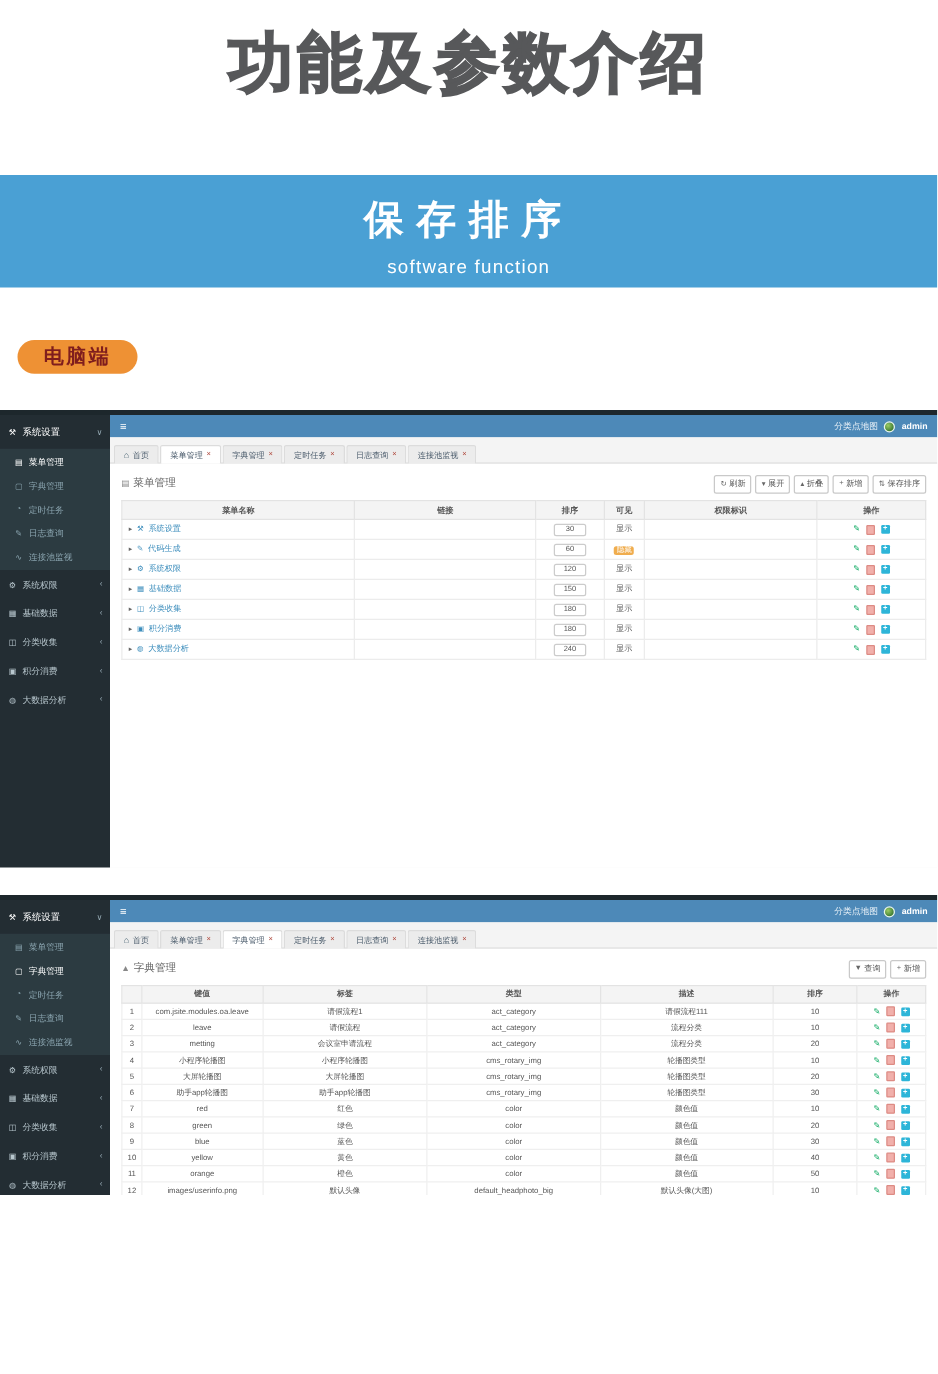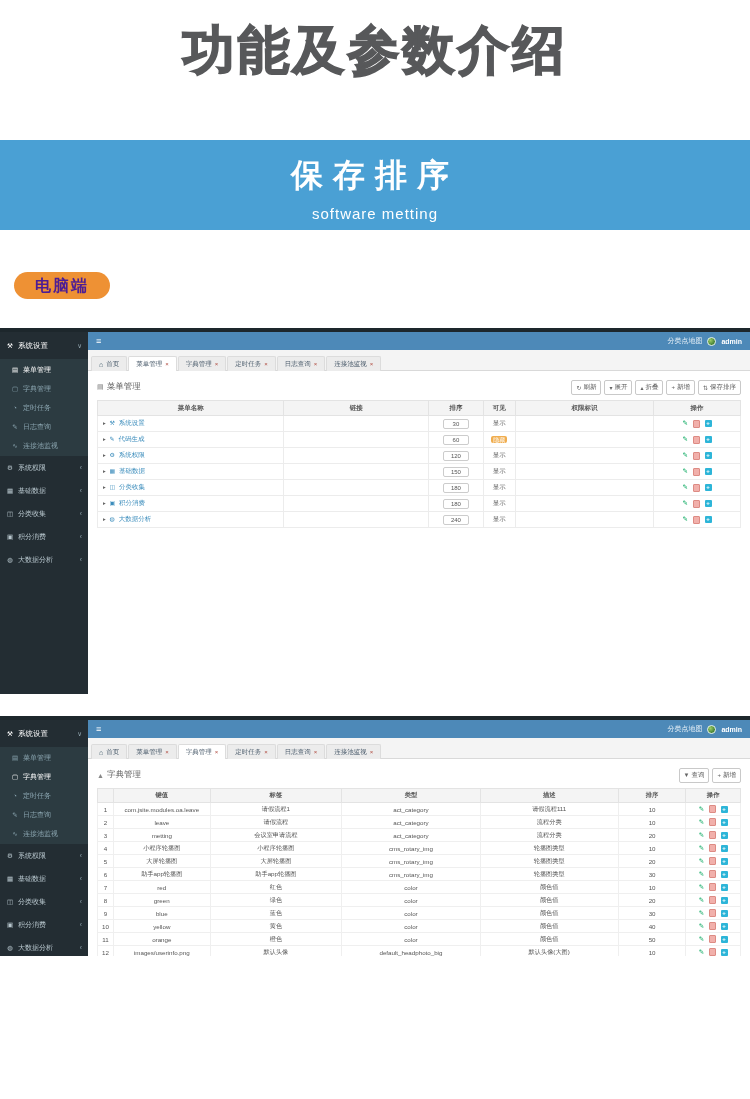--- a/index.html
+++ b/index.html
@@ -8,21 +8,21 @@
 
   
   .big-title{position:absolute;top:16px;left:0;right:0;text-align:center;
              font-size:52px;font-weight:800;color:#57585a;letter-spacing:3px;
              -webkit-text-stroke:1.5px #57585a;}
   .banner{position:absolute;top:140px;left:0;right:0;height:90px;background:#4aa0d4;
           color:#fff;text-align:center;}
   .banner-title{padding-top:14px;font-size:32px;font-weight:700;letter-spacing:10px;}
   .banner-sub{margin-top:7px;font-size:15px;letter-spacing:1px;}
   .badge{position:absolute;top:272px;left:14px;width:96px;height:27px;border-radius:14px;
-         background:#ee9134;color:#4c1d95;font-size:16px;font-weight:700;text-align:center;
+         background:#ee9134;color:#7f1d1d;font-size:16px;font-weight:700;text-align:center;
          line-height:27px;letter-spacing:2px;}
 
   
   .shot{position:absolute;left:0;width:750px;background:#fff;}
   #shot1{top:328px;height:366px;}
   #shot2{top:716px;height:372px;}
   .topline{position:absolute;top:0;left:0;right:0;height:4px;background:#1d272c;}
   .side{position:absolute;top:4px;left:0;bottom:0;width:88px;background:#232d33;overflow:hidden;}
   .navbar{position:absolute;top:4px;left:88px;right:0;height:18px;background:#4d89b8;}
   .hamb{position:absolute;left:8px;top:4px;font-size:9px;color:#fff;line-height:10px;}
@@ -93,21 +93,21 @@
   .pinfo{margin-left:6px;font-size:6.5px;color:#777;}
 </style>
 </head>
 <body>
 
 <div class="canvas">
 
   <div class="big-title">功能及参数介绍</div>
   <div class="banner">
     <div class="banner-title">保存排序</div>
-    <div class="banner-sub">software metting</div>
+    <div class="banner-sub">software function</div>
   </div>
   <div class="badge">电脑端</div>
 
   <div class="shot" id="shot1">
     <div class="topline"></div>
     <div class="navbar">
       <span class="hamb">≡</span>
       <div class="nav-right">
         <span class="map-label">分类点地图</span>
         <span class="avatar"></span>

